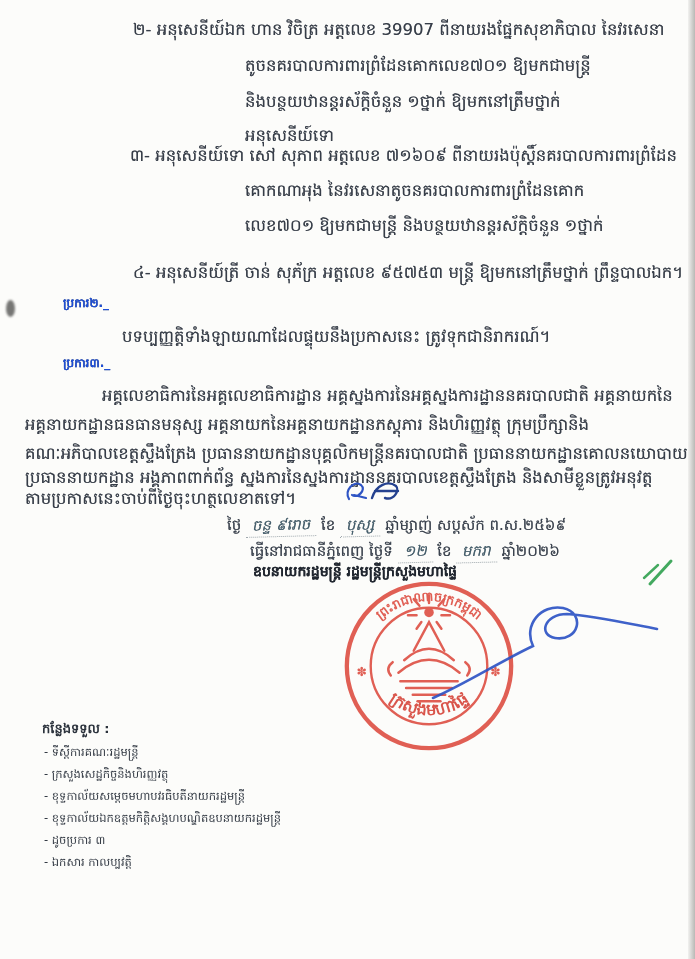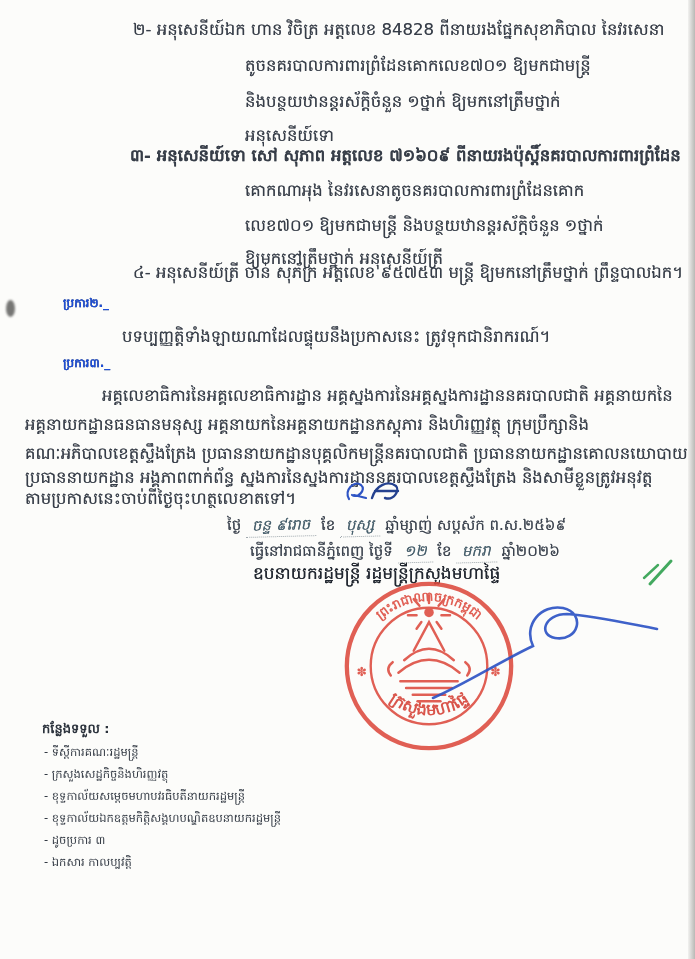--- a/index.html
+++ b/index.html
@@ -31,21 +31,21 @@
     text-shadow:0 0 .5px rgba(20,25,35,.7);
   }
   .dateline{font-size:15px;color:#3b434f;}
   .hand{
     font-style:italic;color:#45606e;
     padding:0 6px 1px 6px;
     border-bottom:1.5px dotted #9fa8ad;
     transform:rotate(-1.5deg);display:inline-block;
   }
   .sig-title{
-    position:absolute;font-weight:normal;font-size:17px;color:#20262f;
+    position:absolute;font-weight:bold;font-size:14px;color:#20262f;
     text-shadow:0 0 .6px rgba(15,20,30,.75);white-space:nowrap;
   }
   .sig-name{
     position:absolute;font-weight:bold;font-size:17px;color:#2a313b;
     text-shadow:0 0 .5px rgba(20,25,35,.65);white-space:nowrap;
   }
   .cc-head{
     position:absolute;font-weight:bold;font-size:13px;color:#2b323c;
     white-space:nowrap;
   }
@@ -56,29 +56,28 @@
   svg{position:absolute;overflow:visible;}
   .stamp-text{font-family:"DejaVu Sans",sans-serif;font-weight:bold;}
 </style>
 </head>
 <body>
 
 <div class="page">
   <div class="edge-right"></div>
   <div class="smudge" style="left:6px;top:300px;width:9px;height:17px;"></div>
 
-  <div class="ln" style="left:133px;top:20px;">២- អនុសេនីយ៍ឯក ហាន វិចិត្រ  អត្តលេខ 84828   ពីនាយរងផ្នែកសុខាភិបាល នៃវរសេនា</div>
+  <div class="ln" style="left:133px;top:20px;">២- អនុសេនីយ៍ឯក ហាន វិចិត្រ  អត្តលេខ 39907   ពីនាយរងផ្នែកសុខាភិបាល នៃវរសេនា</div>
   <div class="ln" style="left:245px;top:56px;">តូចនគរបាលការពារព្រំដែនគោកលេខ៧០១ ឱ្យមកជាមន្ត្រី</div>
   <div class="ln" style="left:245px;top:92px;">និងបន្ថយឋានន្តរស័ក្តិចំនួន ១ថ្នាក់ ឱ្យមកនៅត្រឹមថ្នាក់</div>
   <div class="ln" style="left:245px;top:126px;">អនុសេនីយ៍ទោ</div>
 
-  <div class="ln" style="left:130px;top:146px;font-weight:bold;">៣- អនុសេនីយ៍ទោ សៅ សុភាព  អត្តលេខ ៧១៦០៩   ពីនាយរងប៉ុស្តិ៍នគរបាលការពារព្រំដែន</div>
+  <div class="ln" style="left:130px;top:146px;">៣- អនុសេនីយ៍ទោ សៅ សុភាព  អត្តលេខ ៧១៦០៩   ពីនាយរងប៉ុស្តិ៍នគរបាលការពារព្រំដែន</div>
   <div class="ln" style="left:245px;top:181px;">គោកណាអុង នៃវរសេនាតូចនគរបាលការពារព្រំដែនគោក</div>
   <div class="ln" style="left:245px;top:216px;">លេខ៧០១ ឱ្យមកជាមន្ត្រី និងបន្ថយឋានន្តរស័ក្តិចំនួន ១ថ្នាក់</div>
-  <div class="ln" style="left:245px;top:249px;">ឱ្យមកនៅត្រឹមថ្នាក់ អនុសេនីយ៍ត្រី</div>
 
   <div class="ln" style="left:133px;top:263px;">៤- អនុសេនីយ៍ត្រី  ចាន់ សុភ័ក្រ  អត្តលេខ ៩៥៧៥៣   មន្ត្រី ឱ្យមកនៅត្រឹមថ្នាក់ ព្រឹន្ទបាលឯក។</div>
 
   <div class="ln heading" style="left:63px;top:296px;">ប្រការ២._</div>
   <div class="ln" style="left:122px;top:327px;">បទប្បញ្ញត្តិទាំងឡាយណាដែលផ្ទុយនឹងប្រកាសនេះ ត្រូវទុកជានិរាករណ៍។</div>
 
   <div class="ln heading" style="left:63px;top:356px;">ប្រការ៣._</div>
   <div class="ln" style="left:102px;top:386px;">អគ្គលេខាធិការនៃអគ្គលេខាធិការដ្ឋាន អគ្គស្នងការនៃអគ្គស្នងការដ្ឋាននគរបាលជាតិ អគ្គនាយកនៃ</div>
   <div class="ln" style="left:25px;top:415px;">អគ្គនាយកដ្ឋានធនធានមនុស្ស អគ្គនាយកនៃអគ្គនាយកដ្ឋានភស្តុភារ និងហិរញ្ញវត្ថុ ក្រុមប្រឹក្សានិង</div>
   <div class="ln" style="left:25px;top:444px;">គណៈអភិបាលខេត្តស្ទឹងត្រែង ប្រធាននាយកដ្ឋានបុគ្គលិកមន្ត្រីនគរបាលជាតិ ប្រធាននាយកដ្ឋានគោលនយោបាយ</div>

